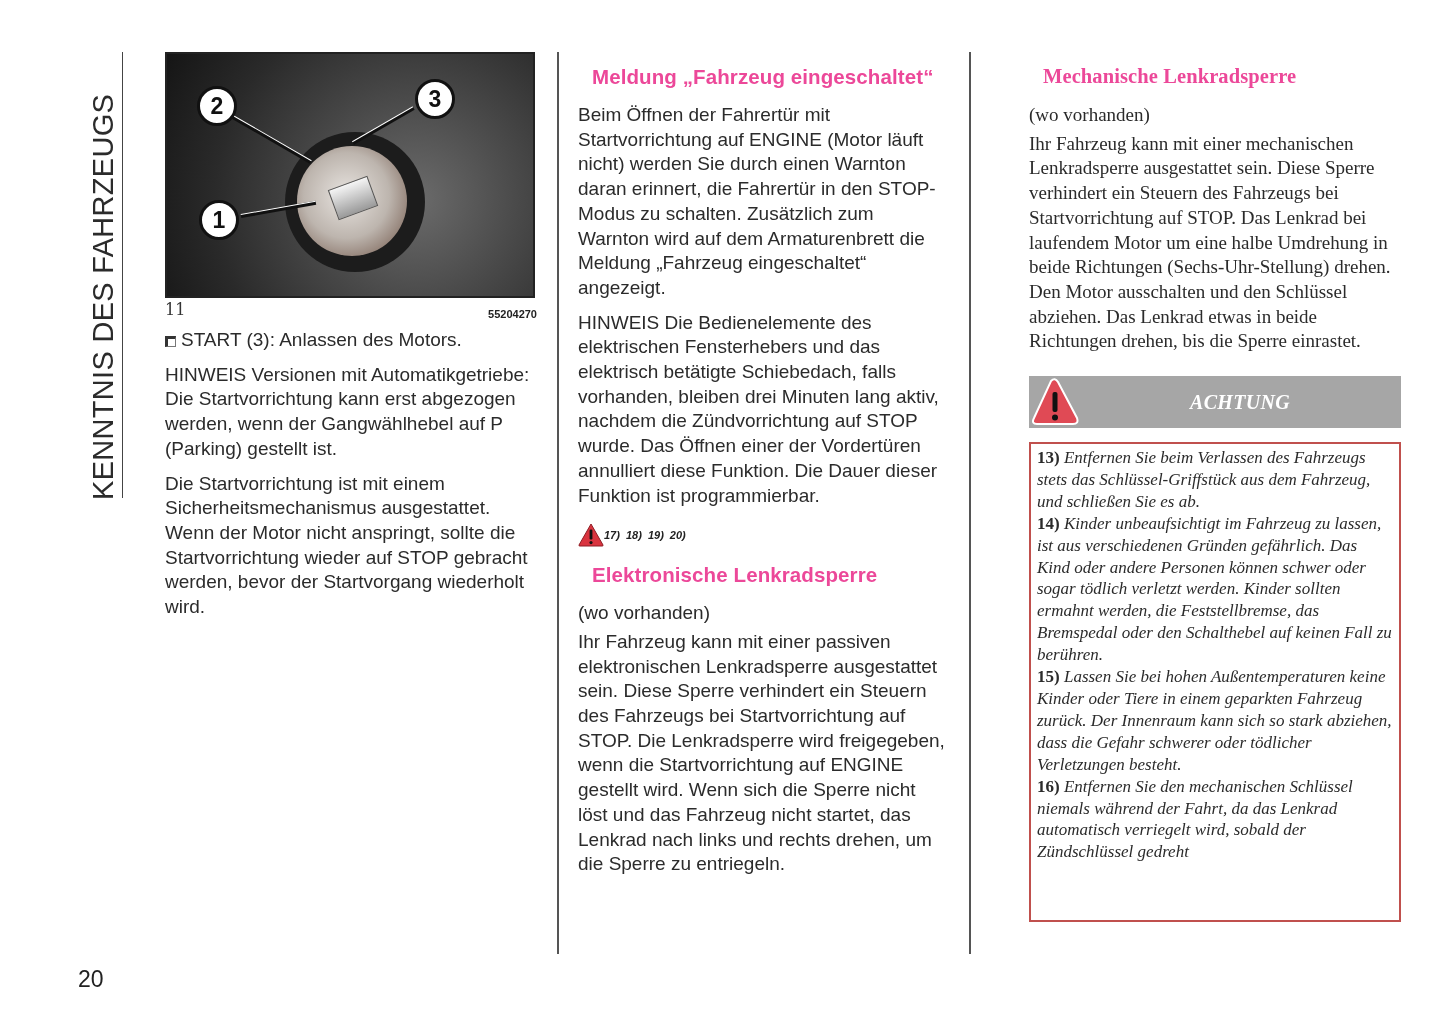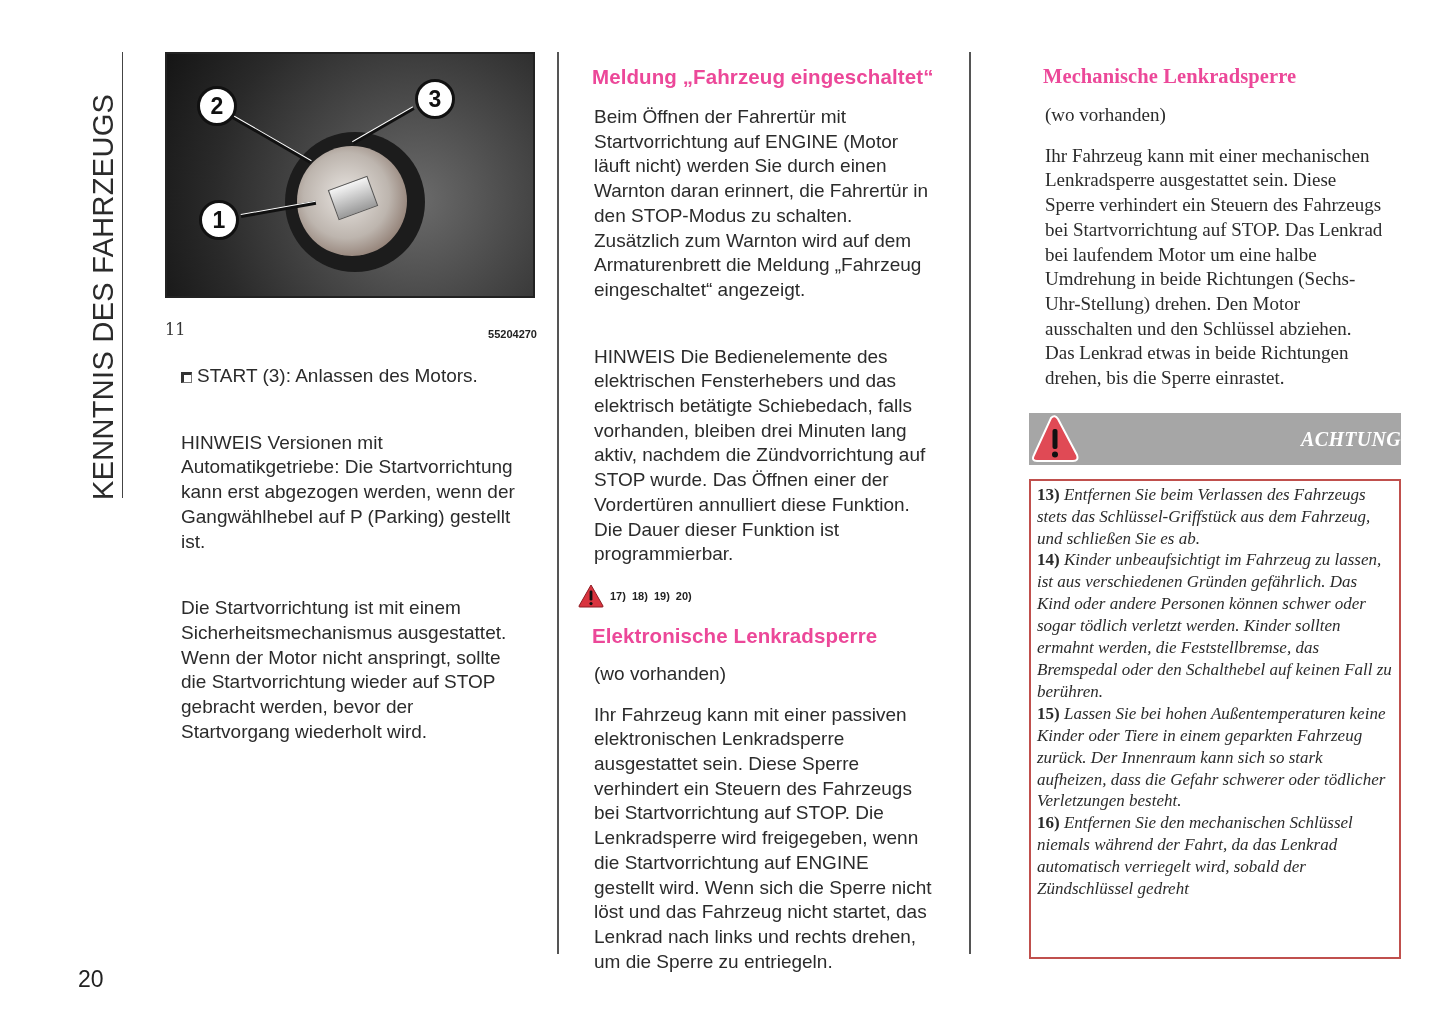--- a/index.html
+++ b/index.html
@@ -13,21 +13,21 @@
   .side-title .txt {
     position: absolute; left: 0; top: 448px;
     transform: rotate(-90deg); transform-origin: 0 0;
     width: 448px; height: 40px; line-height: 40px;
     font-size: 29px; letter-spacing: 0.3px; color: #2b2b2b; white-space: nowrap;
   }
   .side-rule { position: absolute; left: 122px; top: 52px; width: 1px; height: 446px; background: #444; }
   .page-num { position: absolute; left: 78px; top: 966px; font-size: 23px; color: #222; }
 
   .col { position: absolute; font-size: 19px; line-height: 24.7px; }
-  .col p { margin: 16px; }
+  .col p { margin: 0; }
   .col .gap { height: 10px; }
   .col1 { left: 165px; top: 52px; width: 372px; }
   .col2 { left: 578px; top: 50px; width: 372px; }
   .col3 { left: 1029px; top: 50px; width: 372px; font-family: Liberation Serif, serif; }
   .vrule { position: absolute; width: 2px; background: #555; top: 52px; height: 902px; }
   .vr1 { left: 557px; }
   .vr2 { left: 969px; }
 
   .figure {
     width: 366px; height: 242px; position: relative; overflow: hidden;
@@ -37,37 +37,37 @@
   .fig-ring { position: absolute; left: 118px; top: 78px; width: 140px; height: 140px; border-radius: 50%;
     background: #1c1c1c; }
   .fig-lock { position: absolute; left: 130px; top: 92px; width: 110px; height: 110px; border-radius: 50%;
     background: radial-gradient(circle at 45% 45%, #e8e4e0 0%, #bdb5ae 50%, #8a766b 80%, #5b4a40 100%); }
   .fig-slot { position: absolute; left: 165px; top: 128px; width: 40px; height: 30px; transform: rotate(-20deg);
     background: linear-gradient(#f5f5f5, #9a9a9a); border: 1px solid #555; }
   .fig-badge { position: absolute; width: 40px; height: 40px; border-radius: 50%; background: #fff;
     border: 3px solid #111; box-sizing: border-box; font-weight: bold; font-size: 23px;
     text-align: center; line-height: 34px; color: #111; }
   .fig-line { position: absolute; height: 3px; background: #111; transform-origin: 0 50%; border-top: 1px solid #fff; }
-  .fig-caption { display: flex; justify-content: space-between; margin-top: 20px; height: 22px; }
+  .fig-caption { display: flex; justify-content: space-between; margin-top: 0; height: 22px; }
   .fig-num { font-family: "DejaVu Serif", serif; font-size: 16px; color: #333; }
   .fig-code { font-size: 11px; font-weight: bold; color: #222; padding-top: 4px; }
 
   .bullet { display: inline-block; width: 11px; height: 11px; border: 2px solid #333; border-left-width: 2px;
     box-sizing: border-box; margin-right: 5px; vertical-align: -1px; border-top-width: 3px; border-left: 3px solid #333; border-right: 1px solid #777; border-bottom: 1px solid #777; }
 
   h2 { margin: 14px; font-size: 20.5px; line-height: 25px; font-weight: 900; color: #ec4899; letter-spacing: 0.1px; }
   .sub { margin: 0; }
 
-  .refs { display: flex; align-items: center; gap: 6px; margin: 14px 0 14px 0; height: 26px; }
+  .refs { display: flex; align-items: center; margin: 14px 0 14px 0; height: 26px; font-style: italic; }
   .warn-tri-small { width: 26px; height: 24px; }
   .refs .nums { font-size: 11px; font-weight: bold; color: #222; word-spacing: 3px; }
 
   .achtung-bar { margin-top: 22px; height: 52px; background: #a6a6a6; position: relative; }
   .achtung-bar .tri { position: absolute; left: 2px; top: 2px; width: 48px; height: 48px; }
-  .achtung-bar .label { position: absolute; left: 50px; right: 0; top: 0; line-height: 52px; text-align: right;
+  .achtung-bar .label { position: absolute; left: 50px; right: 0; top: 0; line-height: 52px; text-align: center;
     color: #fff; font-weight: bold; font-style: italic; font-size: 20px; letter-spacing: 0.3px; }
   .warn-box { margin-top: 14px; border: 2px solid #c0504d; padding: 3px 6px 16px 6px; height: 480px; box-sizing: border-box;
     font-size: 17px; line-height: 21.9px; font-style: italic; color: #2b2b2b; }
   .warn-box p { margin: 0; }
   .warn-box b { font-style: normal; font-weight: bold; }
 </style>
 </head>
 <body>
 
 <div class="side-title">
@@ -130,18 +130,18 @@
       <path d="M20 3 Q24 -1 27 4 L46 40 Q48 46 42 46 L6 46 Q0 46 3 40 Z" fill="#e04a55" stroke="#ffffff" stroke-width="2"></path>
       <rect x="21.5" y="14" width="5" height="20" rx="2" fill="#111"></rect>
       <circle cx="24" cy="39.5" r="3" fill="#111"></circle>
     </svg>
     <div class="label">ACHTUNG</div>
   </div>
 
   <div class="warn-box">
     <p><b>13)</b> <span>Entfernen Sie beim Verlassen des Fahrzeugs stets das Schlüssel-Griffstück aus dem Fahrzeug, und schließen Sie es ab.</span></p>
     <p><b>14)</b> <span>Kinder unbeaufsichtigt im Fahrzeug zu lassen, ist aus verschiedenen Gründen gefährlich. Das Kind oder andere Personen können schwer oder sogar tödlich verletzt werden. Kinder sollten ermahnt werden, die Feststellbremse, das Bremspedal oder den Schalthebel auf keinen Fall zu berühren.</span></p>
-    <p><b>15)</b> <span>Lassen Sie bei hohen Außentemperaturen keine Kinder oder Tiere in einem geparkten Fahrzeug zurück. Der Innenraum kann sich so stark aufheizen, dass die Gefahr schwerer oder tödlicher Verletzungen besteht.</span></p>
+    <p><b>15)</b> <span>Lassen Sie bei hohen Außentemperaturen keine Kinder oder Tiere in einem geparkten Fahrzeug zurück. Der Innenraum kann sich so stark abziehen, dass die Gefahr schwerer oder tödlicher Verletzungen besteht.</span></p>
     <p><b>16)</b> <span>Entfernen Sie den mechanischen Schlüssel niemals während der Fahrt, da das Lenkrad automatisch verriegelt wird, sobald der Zündschlüssel gedreht</span></p>
   </div>
 </div>
 
 <div class="page-num">20</div>
 
 </body></html>

